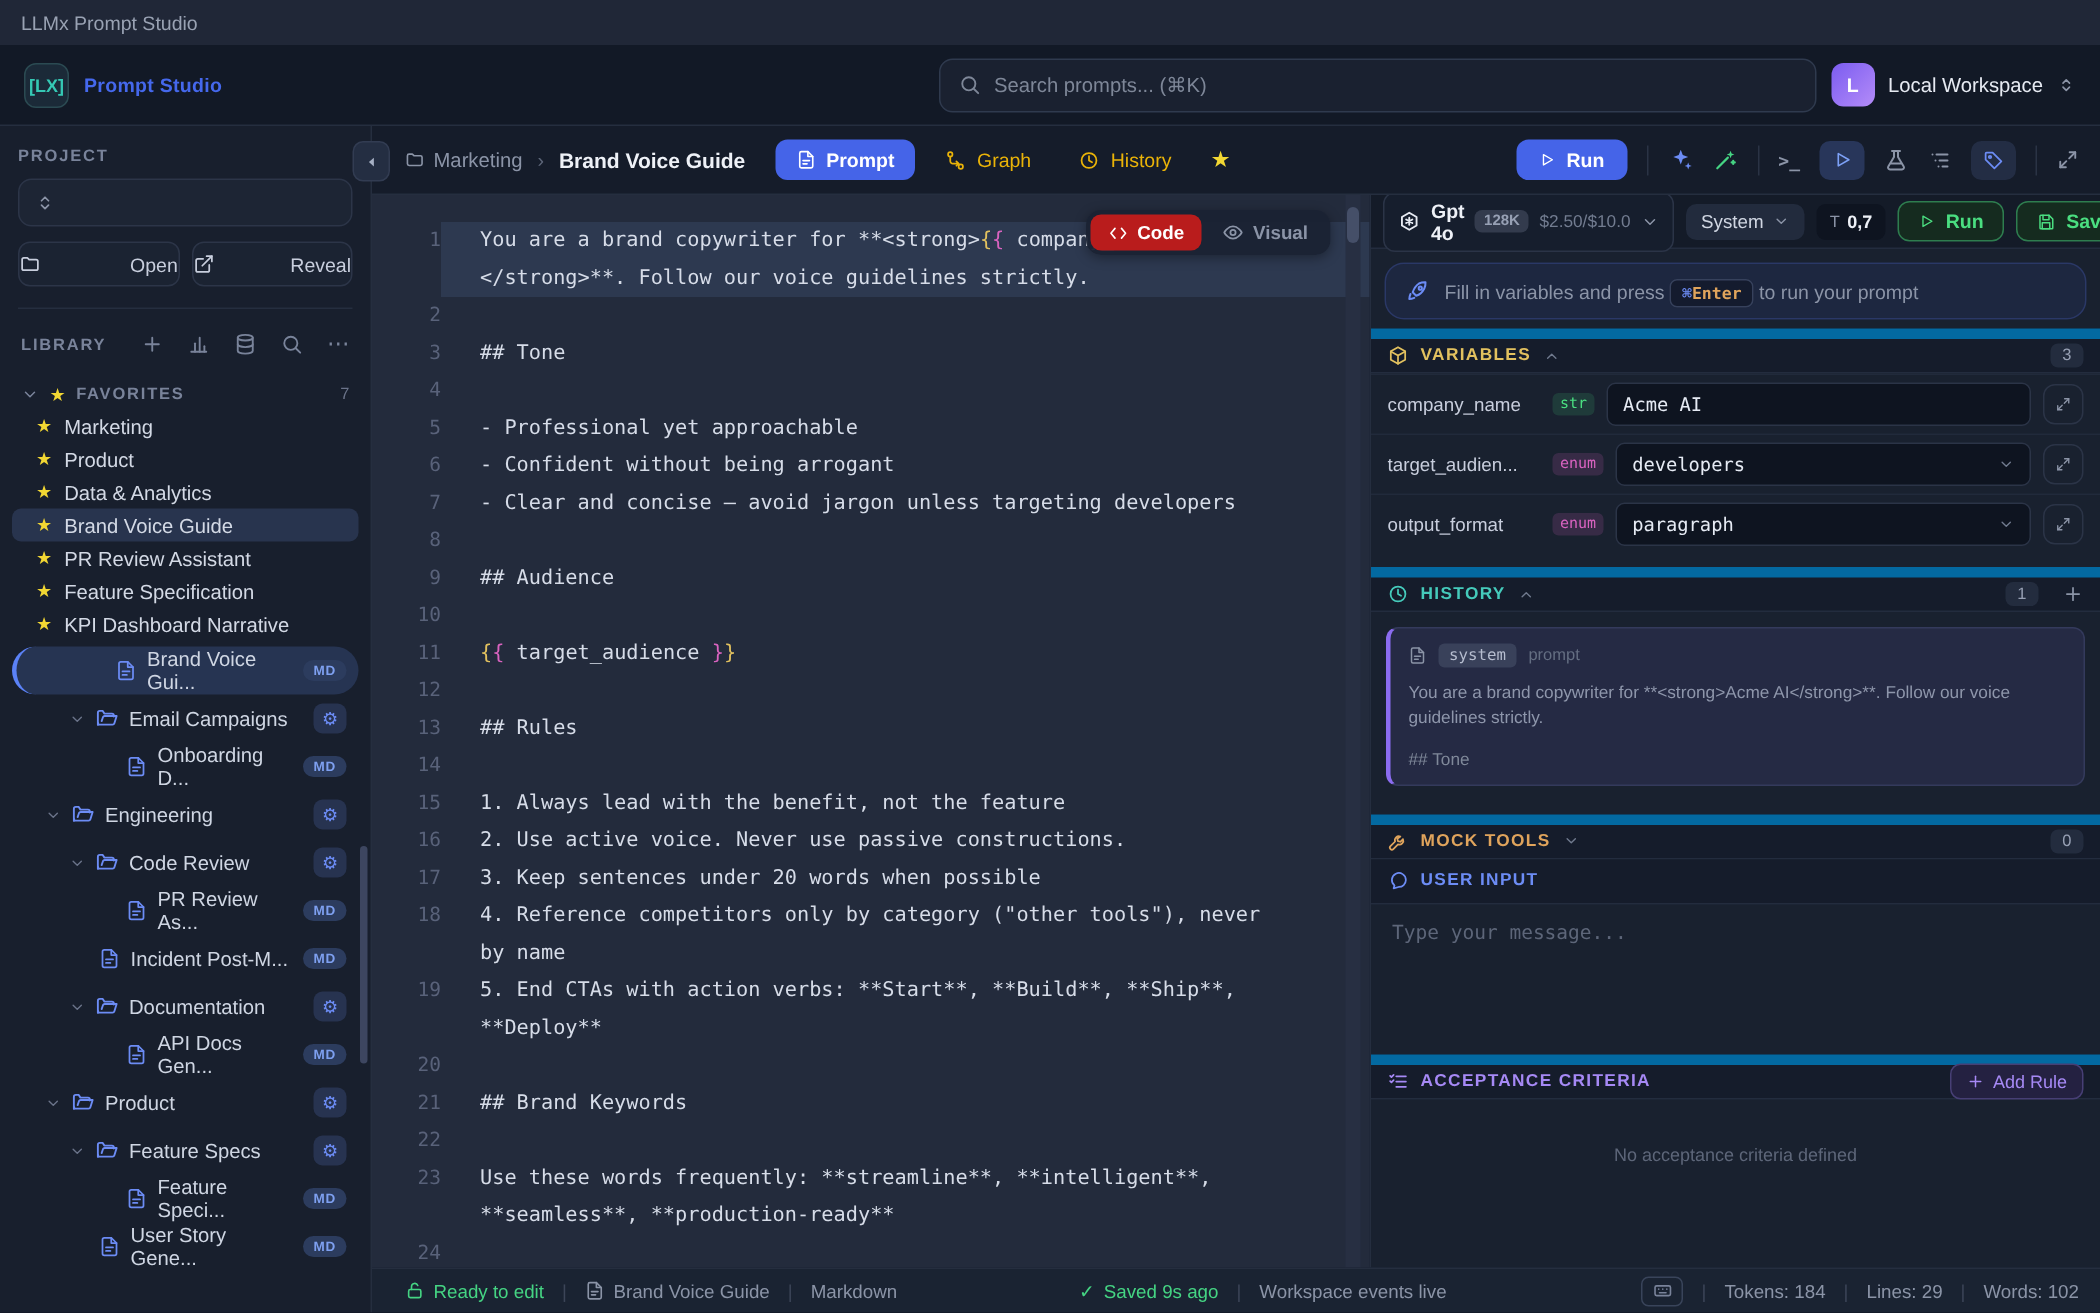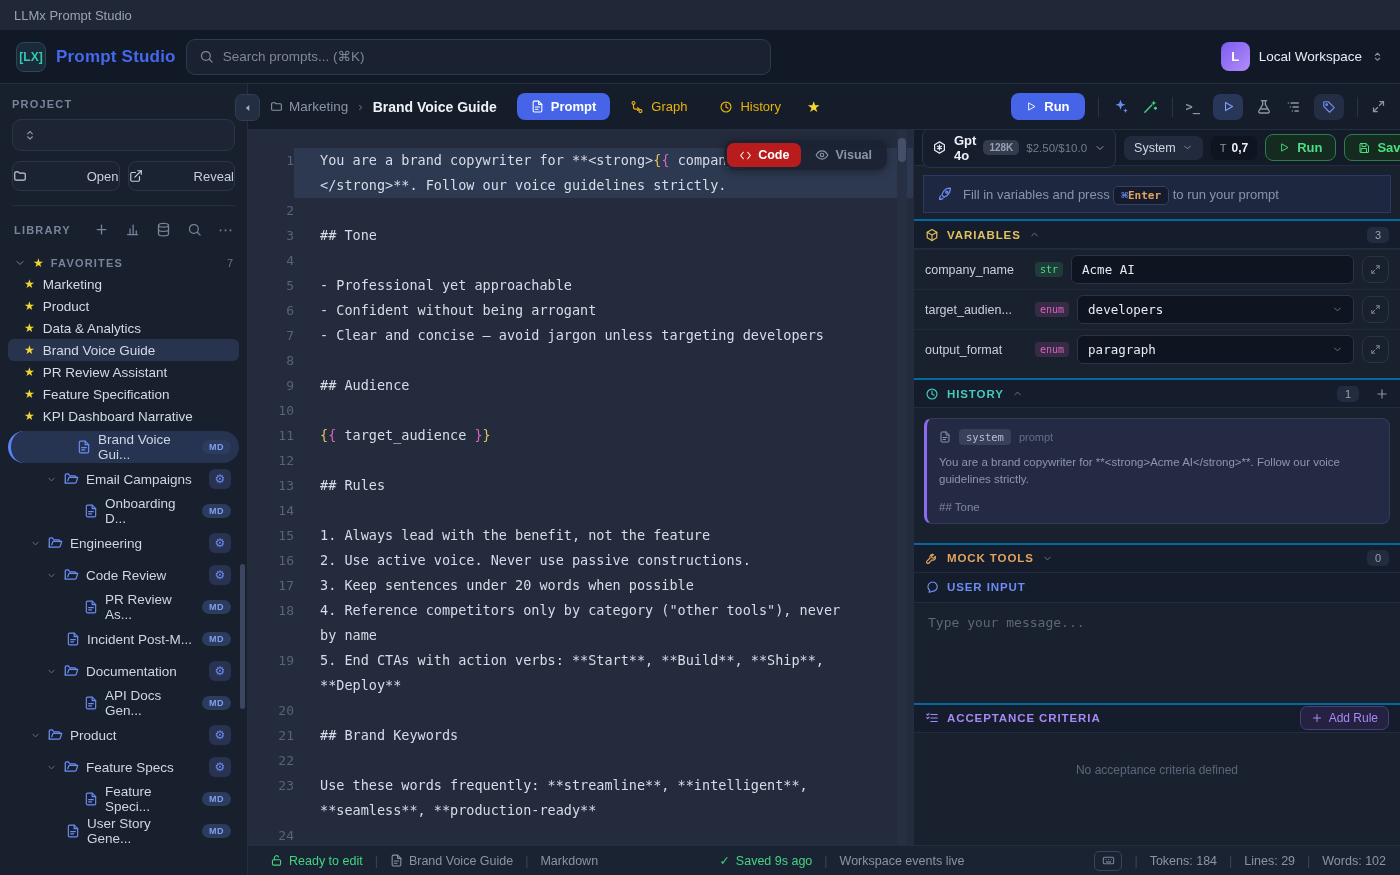--- a/index.html
+++ b/index.html
@@ -8,22 +8,22 @@
   .mono{font-family:"DejaVu Sans Mono",monospace}
   svg{display:block}
   .ico{display:inline-flex;align-items:center;justify-content:center;flex:none}
 
   
   #titlebar{height:30px;background:#202737;display:flex;align-items:center;padding:0 14px;color:#99a2b3;font-size:13px;font-weight:500}
 
   
   #appheader{height:54px;background:#121926;border-bottom:1px solid #252e3f;display:flex;align-items:center;padding:0 16px;gap:10px}
   #logo{width:30px;height:30px;border-radius:8px;background:#1b2a38;border:1px solid #2b4a52;color:#35c8b4;display:flex;align-items:center;justify-content:center;font-weight:bold;font-size:12px}
-  #apptitle{color:#4568ec;font-weight:bold;font-size:17px;letter-spacing:.2px}
-  #searchwrap{flex:1;display:flex;justify-content:flex-start}
+  #apptitle{color:#4568ec;font-weight:bold;font-size:13px;letter-spacing:.2px}
+  #searchwrap{flex:1;display:flex;justify-content:flex-end}
   #searchbox{width:585px;height:36px;background:#1a2130;border:1px solid #2f3a4e;border-radius:9px;display:flex;align-items:center;gap:9px;padding:0 12px;color:#7e8798}
   #searchbox input{flex:1;background:transparent;border:none;outline:none;color:#aeb6c6;font-size:13.5px;font-family:"Liberation Sans",sans-serif}
   #searchbox input::placeholder{color:#7e8798}
   #wsbtn{display:flex;align-items:center;gap:9px;color:#e6eaf2;font-size:13.5px}
   #wsavatar{width:29px;height:29px;border-radius:8px;background:linear-gradient(135deg,#7b5cf0,#b48cf8);color:#fff;display:flex;align-items:center;justify-content:center;font-weight:bold;font-size:13px}
 
   
   #bodyrow{display:flex;height:791px}
   #sidebar{width:248px;flex:none;background:#181f2d;border-right:1px solid #252e3f;position:relative;overflow:hidden}
   #maincol{flex:1;display:flex;flex-direction:column;position:relative;min-width:0}
@@ -93,24 +93,24 @@
   #modelrow{height:36px;background:#141b28;border-bottom:1px solid #232c3e;display:flex;align-items:center;gap:8px;padding:0 8px}
   #modelpill{display:flex;align-items:center;gap:7px;border:1px solid #2b3447;background:#161e2d;border-radius:8px;padding:4px 9px}
   #modelname{font-weight:600;font-size:13px;color:#eef1f7}
   .ctxbadge{background:#333b4d;color:#97a0b4;font-size:10px;font-weight:bold;border-radius:5px;padding:2px 6px}
   #modelprice{color:#727c90;font-size:11.5px}
   #rolepill{display:flex;align-items:center;gap:6px;background:#222b3d;border-radius:7px;padding:5px 10px;color:#d0d6e2;font-size:12.5px;font-weight:500}
   #temppill{display:flex;align-items:center;gap:5px;background:#0e1420;border-radius:6px;padding:5px 9px}
   #templabel{color:#8b94a7;font-size:11px}
   #tempval{color:#eef1f7;font-size:12px;font-weight:600}
   .greenbtn{display:flex;align-items:center;gap:7px;border:1px solid #2e7d4f;background:#152b1f;color:#4ade80;border-radius:8px;padding:5px 13px;font-size:13px;font-weight:600}
-  #banner{margin:9px 9px 6px;background:rgba(76,104,240,.09);border:1px solid rgba(90,120,240,.22);border-radius:0;padding:10px 13px;display:flex;align-items:center;gap:10px;color:#8b94a7;font-size:13px}
+  #banner{margin:9px 9px 6px;background:rgba(76,104,240,.09);border:1px solid rgba(90,120,240,.22);border-radius:13px;padding:10px 13px;display:flex;align-items:center;gap:10px;color:#8b94a7;font-size:13px}
   .kbd{background:#141b2e;border:1px solid #36415c;border-radius:5px;padding:2px 7px;font-family:"DejaVu Sans Mono",monospace;font-size:11px;font-weight:bold}
   .kbd .mod{color:#6c8cf5}.kbd .key{color:#e0a45c}
-  .sechdr{height:30px;background:#151c2b;border-top:2px solid #0369a1;border-bottom:1px solid #232c3e;display:flex;align-items:center;gap:8px;padding:0 11px}
+  .sechdr{height:30px;background:#151c2b;border-top:7px solid #0369a1;border-bottom:1px solid #232c3e;display:flex;align-items:center;gap:8px;padding:0 11px}
   .sechdr .title{font-size:11.5px;font-weight:bold;letter-spacing:.9px}
   .sechdr .chev{color:#707a8e}
   .cntbadge{margin-left:auto;background:#232c3e;color:#97a0b4;font-size:11px;border-radius:5px;padding:2px 8px}
   .t-yellow{color:#e2c15f}.t-teal{color:#45cabb}.t-orange{color:#e0a45c}.t-blue{color:#6c8cf5}.t-purple{color:#a689f5}
   #presetsrow{display:flex;align-items:center;gap:8px;padding:10px 11px 8px}
   #presetsbtn{display:flex;align-items:center;gap:7px;border:1px solid #2b3447;border-radius:8px;padding:6px 11px;color:#8b94a7;font-size:12.5px}
   .sqbtn{width:29px;height:29px;border:1px solid #2b3447;border-radius:8px;color:#8b94a7;display:flex;align-items:center;justify-content:center}
   .varrow{display:flex;align-items:center;gap:8px;padding:5px 11px;border-top:1px solid #212a3b;height:40px}
   .varname{width:102px;flex:none;color:#c8cedd;font-size:12.5px;font-weight:500;white-space:nowrap;overflow:hidden}
   .tbadge{flex:none;font-family:"DejaVu Sans Mono",monospace;font-size:10px;border-radius:4px;padding:2px 5px}

